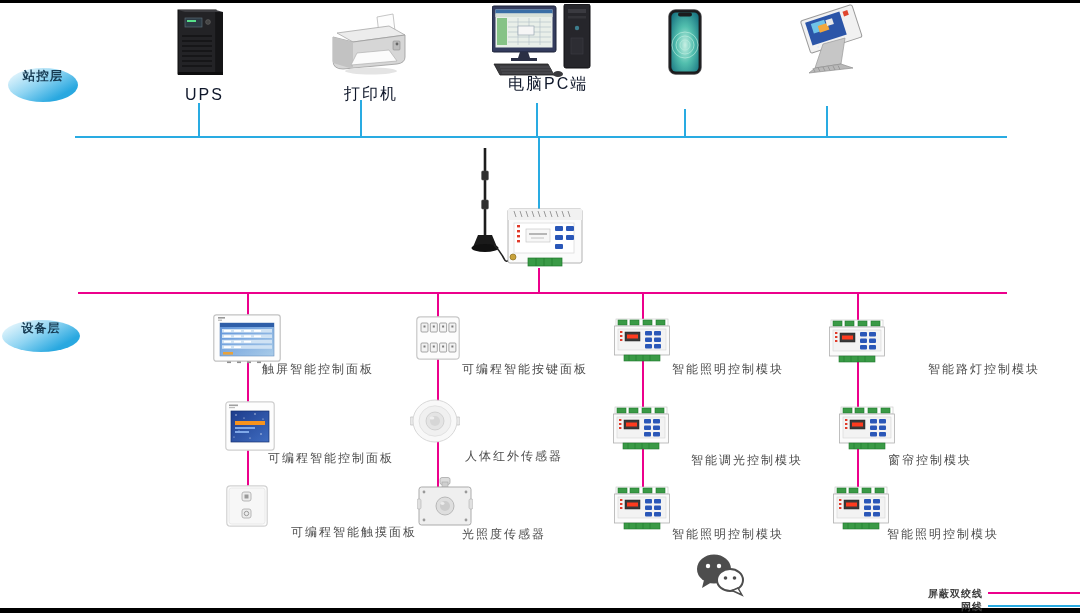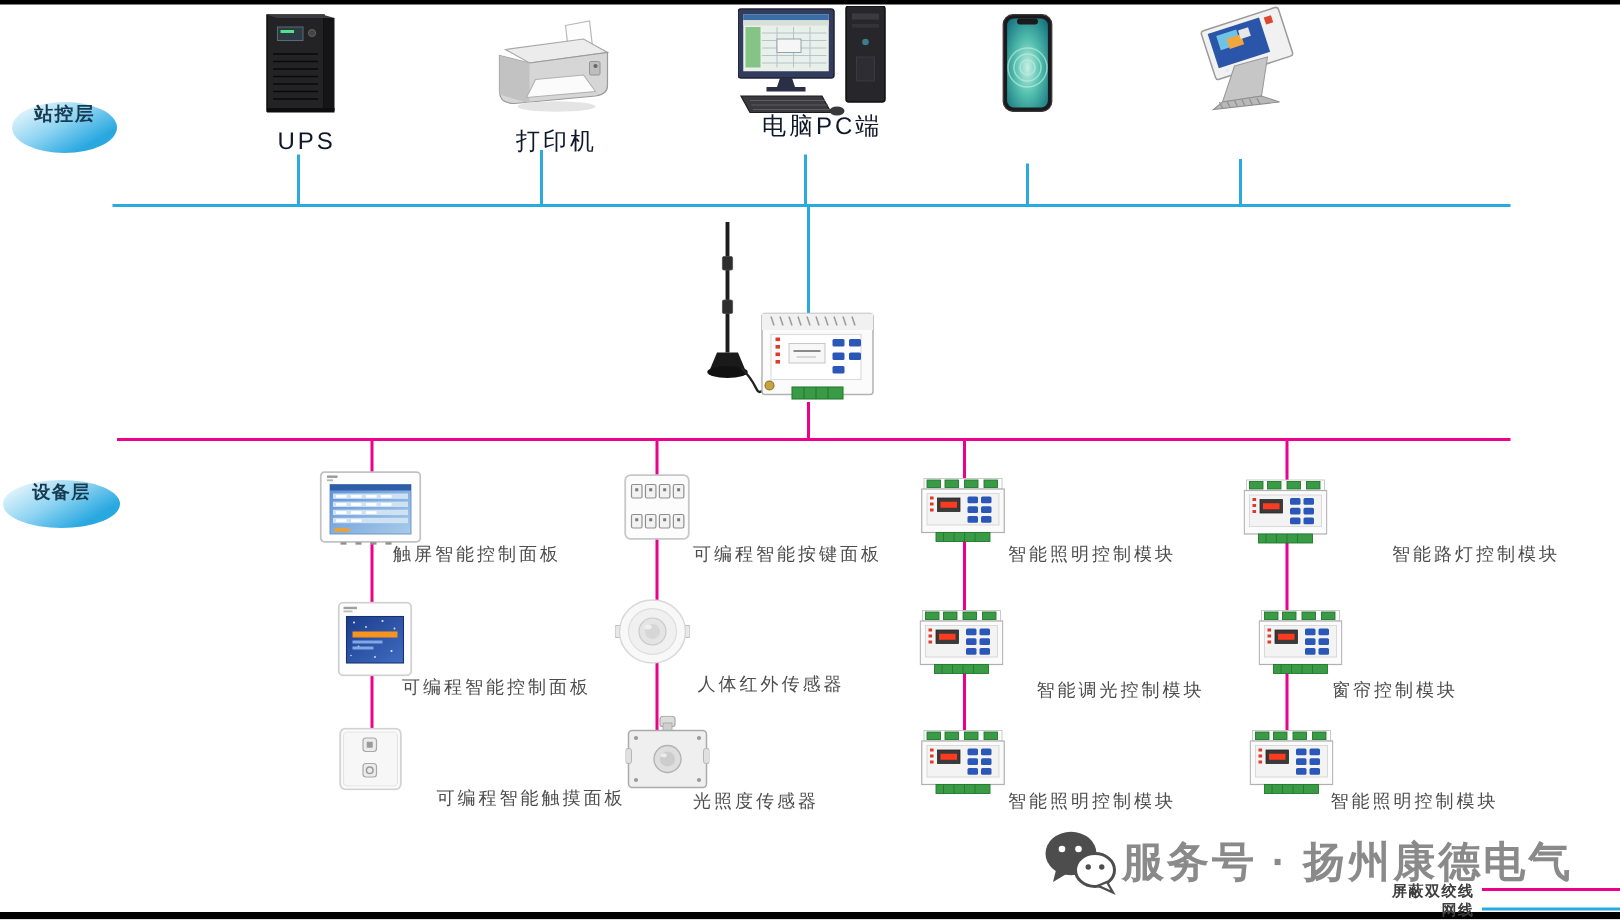--- a/index.html
+++ b/index.html
@@ -541,20 +541,19 @@
       <ellipse cx="20" cy="17" rx="17" ry="14.5" fill="#4d4d4d"></ellipse>
       <polygon points="10,28 8,36 18,30" fill="#4d4d4d"></polygon>
       <circle cx="14" cy="14" r="2.2" fill="#fff"></circle>
       <circle cx="25" cy="14" r="2.2" fill="#fff"></circle>
       <ellipse cx="36" cy="28" rx="13" ry="11" fill="#fff" stroke="#4d4d4d" stroke-width="2"></ellipse>
       <polygon points="44,36 48,43 38,38.5" fill="#fff" stroke="#4d4d4d" stroke-width="1.5"></polygon>
       <circle cx="31.5" cy="26" r="1.8" fill="#4d4d4d"></circle>
       <circle cx="40.5" cy="26" r="1.8" fill="#4d4d4d"></circle>
     </svg>
   </div>
-  <div class="footer-text">服务号 · 扬州康德电气</div>
 
   <div class="legend-label" style="right:97px;top:587px;">屏蔽双绞线</div>
   <div class="legend-line" style="left:988px;top:592px;width:92px;background:#ec008c;"></div>
   <div class="legend-label" style="right:97px;top:600px;padding-left:18px;">网线</div>
   <div class="legend-line" style="left:988px;top:605px;width:92px;background:#29abe2;"></div>
 
 </div>
 
 </body></html>

